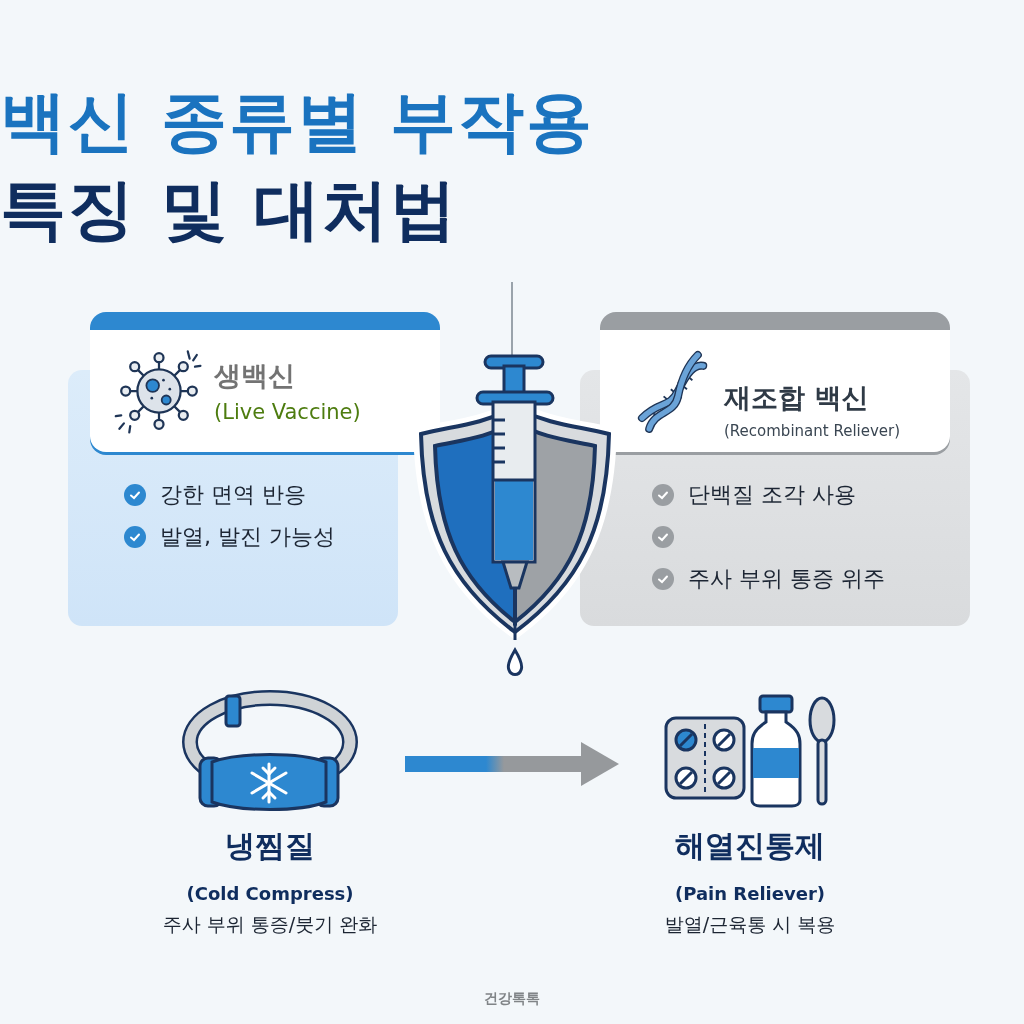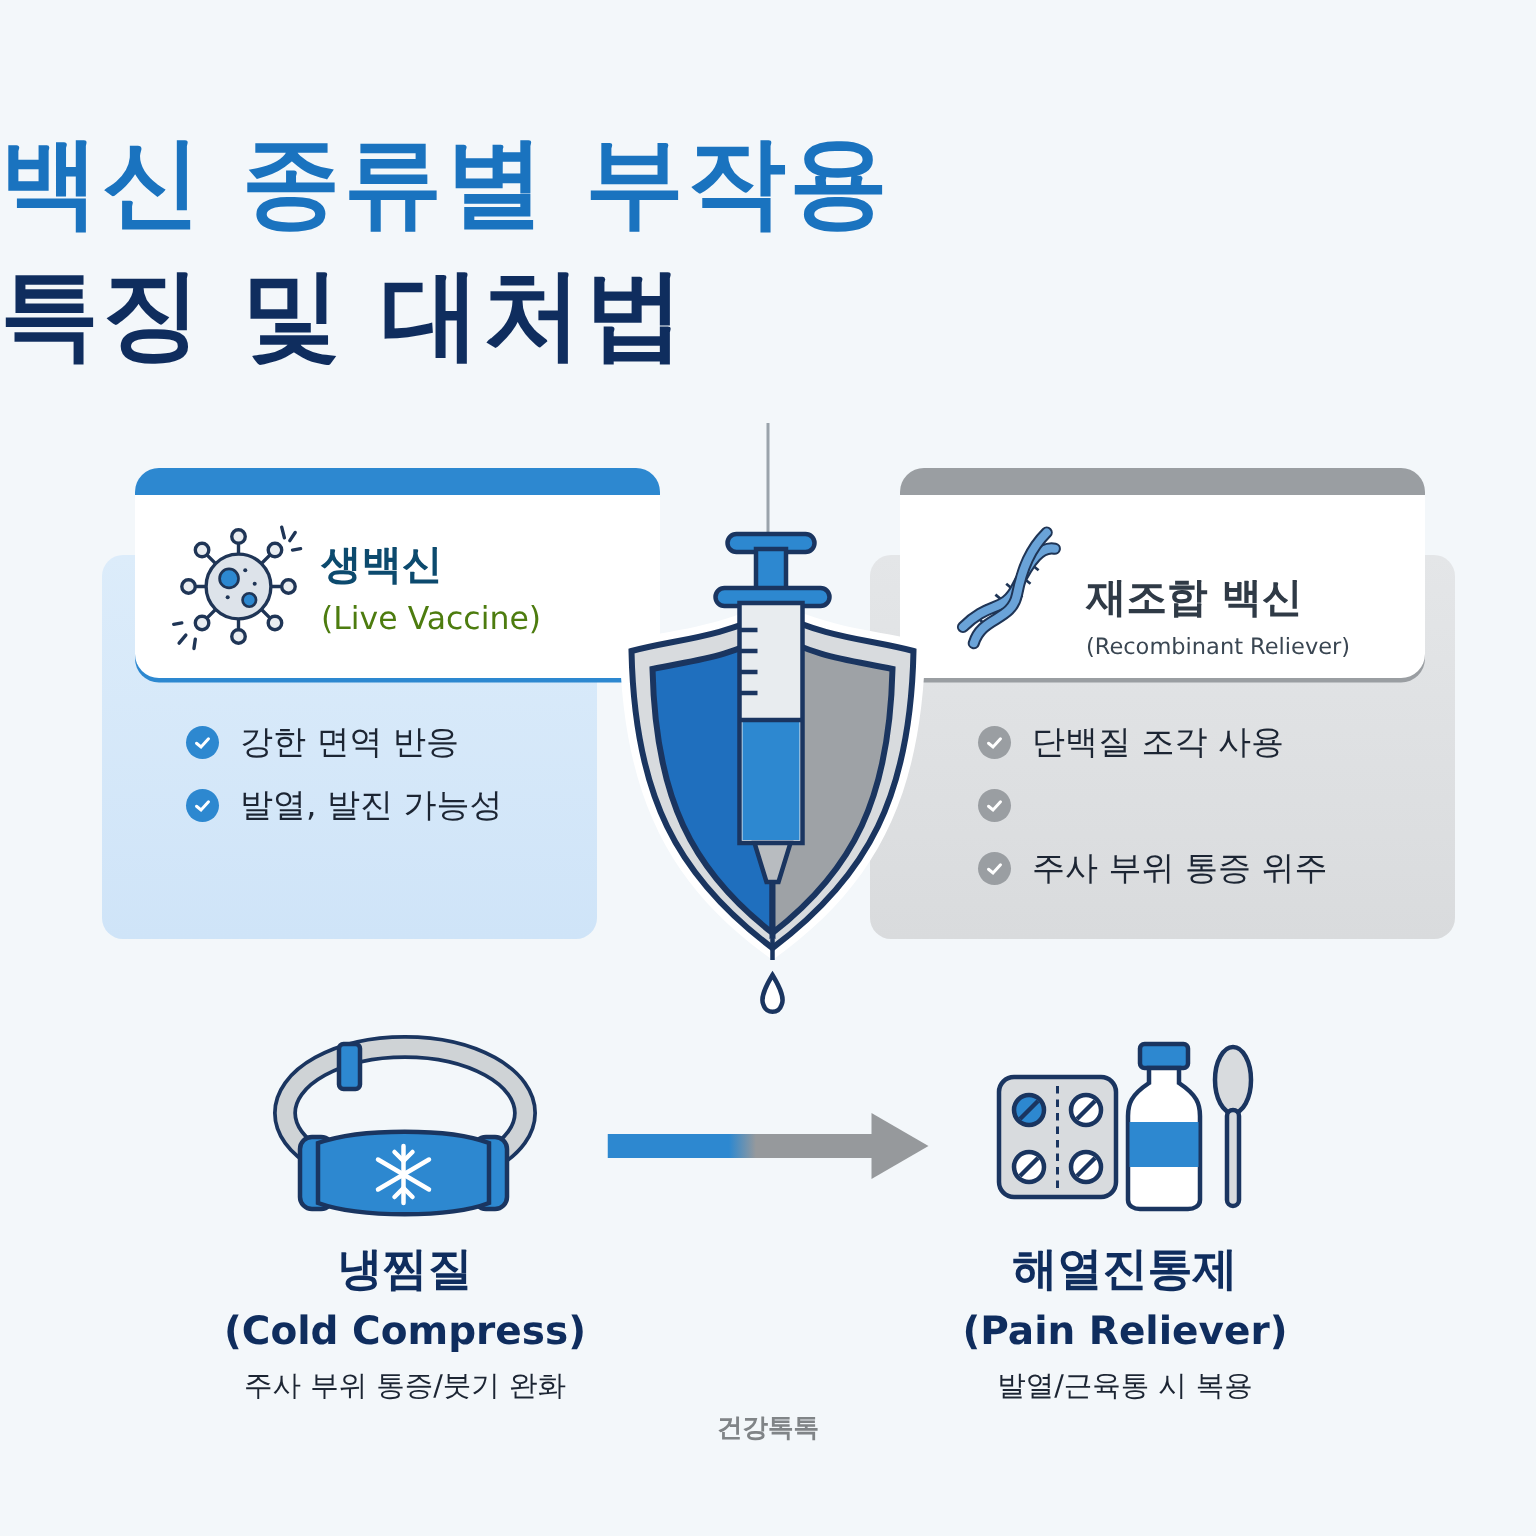--- a/index.html
+++ b/index.html
@@ -27,21 +27,21 @@
   .header-card {
     position: absolute; border-radius: 16px; background: #fff;
     border-top: 18px solid; display: flex; align-items: center;
   }
   .header-left { left: 90px; top: 312px; width: 350px; height: 140px; border-color: #2d88d0; box-shadow: 0 3px 0 #2d88d0; }
   .header-right { left: 600px; top: 312px; width: 350px; height: 140px; border-color: #9a9ea2; box-shadow: 0 3px 0 #9a9ea2; }
 
   .header-card .icon { width: 90px; height: 90px; margin-left: 24px; }
   .header-card .txt { margin-left: 10px; }
   .header-card .ko { font-size: 27px; font-weight: 900; display: block; }
-  .header-left .ko { color: #0c4a6e; }
+  .header-left .ko { color: #737373; }
   .header-right .ko { color: #2f3a46; margin-top: 37px; }
   .header-card .en { font-size: 21px; display: block; margin-top: 6px; color: #4d7c0f; }
   .header-right .en { font-size: 15px; color: #3a4652; }
 
   .bullets { position: absolute; list-style: none; }
   .bullets-left { left: 124px; top: 474px; }
   .bullets-right { left: 652px; top: 474px; }
   .bullets li { display: flex; align-items: center; height: 42px; font-size: 22px; color: #1c2533; }
   .check { width: 22px; height: 22px; border-radius: 50%; margin-right: 14px; display: inline-flex; align-items: center; justify-content: center; }
   .check-blue { background: #2d88d0; }
@@ -49,26 +49,26 @@
 
   
   .center-emblem { position: absolute; left: 405px; top: 340px; width: 220px; height: 350px; }
 
   
   .remedy { position: absolute; text-align: center; }
   .remedy-left { left: 120px; top: 690px; width: 300px; }
   .remedy-right { left: 600px; top: 690px; width: 300px; }
   .remedy .illus { width: 300px; height: 124px; }
   .remedy .ko { display: block; font-size: 30px; font-weight: 900; color: #0f2d5e; margin-top: 8px; }
-  .remedy .en { display: block; font-size: 26px; font-weight: 700; color: #0f2d5e; margin-top: 6px; }
+  .remedy .en { display: block; font-size: 18px; font-weight: 700; color: #0f2d5e; margin-top: 16px; }
   .remedy .desc { display: block; font-size: 19px; color: #1c2533; margin-top: 8px; }
 
   .arrow { position: absolute; left: 405px; top: 742px; width: 215px; height: 44px; }
 
-  .footer { position: absolute; left: 0; right: 0; top: 940px; text-align: center; font-size: 17px; font-weight: 700; color: #808487; }
+  .footer { position: absolute; left: 0; right: 0; top: 990px; text-align: center; font-size: 14px; font-weight: 700; color: #808487; }
 </style>
 </head>
 <body>
 
 <h1 class="title">
   <span class="line1">백신 종류별 부작용</span>
   <span class="line2">특징 및 대처법</span>
 </h1>
 
 <div class="divider-line"></div>

